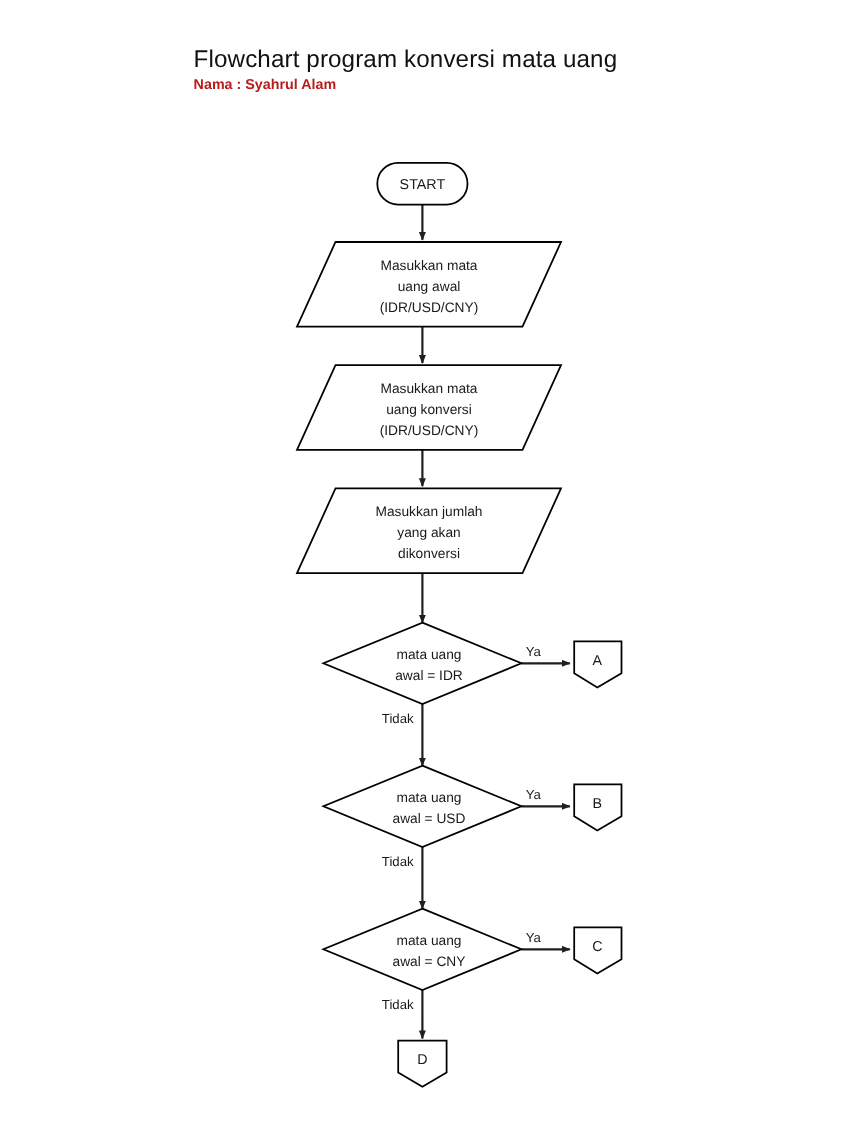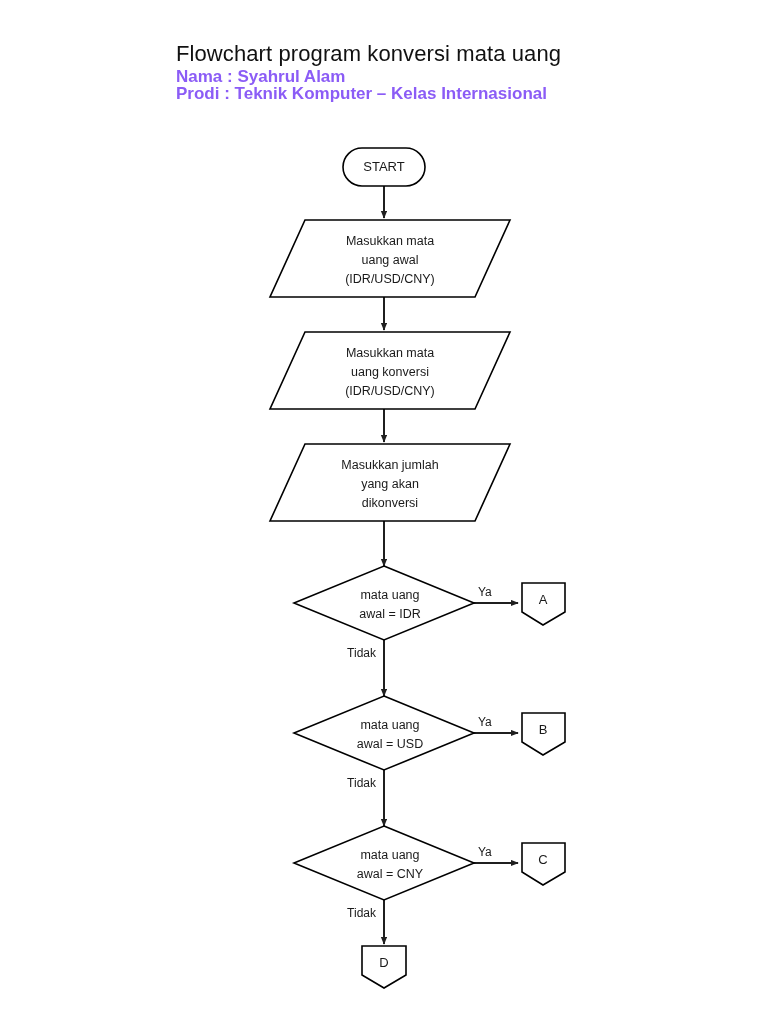--- a/index.html
+++ b/index.html
@@ -27,24 +27,24 @@
   }
   #doc-title {
     font-size: 22px;
     font-weight: 400;
     line-height: 28px;
     letter-spacing: 0.1px;
     color: #111111;
     white-space: nowrap;
   }
   .meta-line {
-    font-size: 17px;
+    font-size: 13px;
     font-weight: 600;
     line-height: 17px;
-    color: #8b5cf6;
+    color: #b91c1c;
     white-space: nowrap;
   }
 
   
   #flow-canvas {
     position: absolute;
     left: 0;
     top: 0;
     width: 768px;
     height: 1024px;
@@ -85,21 +85,20 @@
   .edge-label.tidak { text-anchor: end; }
 </style>
 </head>
 <body>
 
 <div id="page">
 
   <div id="header">
     <div id="doc-title">Flowchart program konversi mata uang</div>
     <div class="meta-line">Nama : Syahrul Alam</div>
-    <div class="meta-line">Prodi : Teknik Komputer – Kelas Internasional</div>
   </div>
 
   <div id="flow-canvas">
     <svg width="768" height="1024" viewBox="0 0 768 1024" xmlns="http://www.w3.org/2000/svg">
 
       <defs>
         <marker id="arrowhead" markerWidth="9" markerHeight="9" refX="7.2" refY="3.2" orient="auto" markerUnits="userSpaceOnUse">
           <path d="M0,0 L8,3.2 L0,6.4 z" fill="#1f1f1f"></path>
         </marker>
       </defs>

